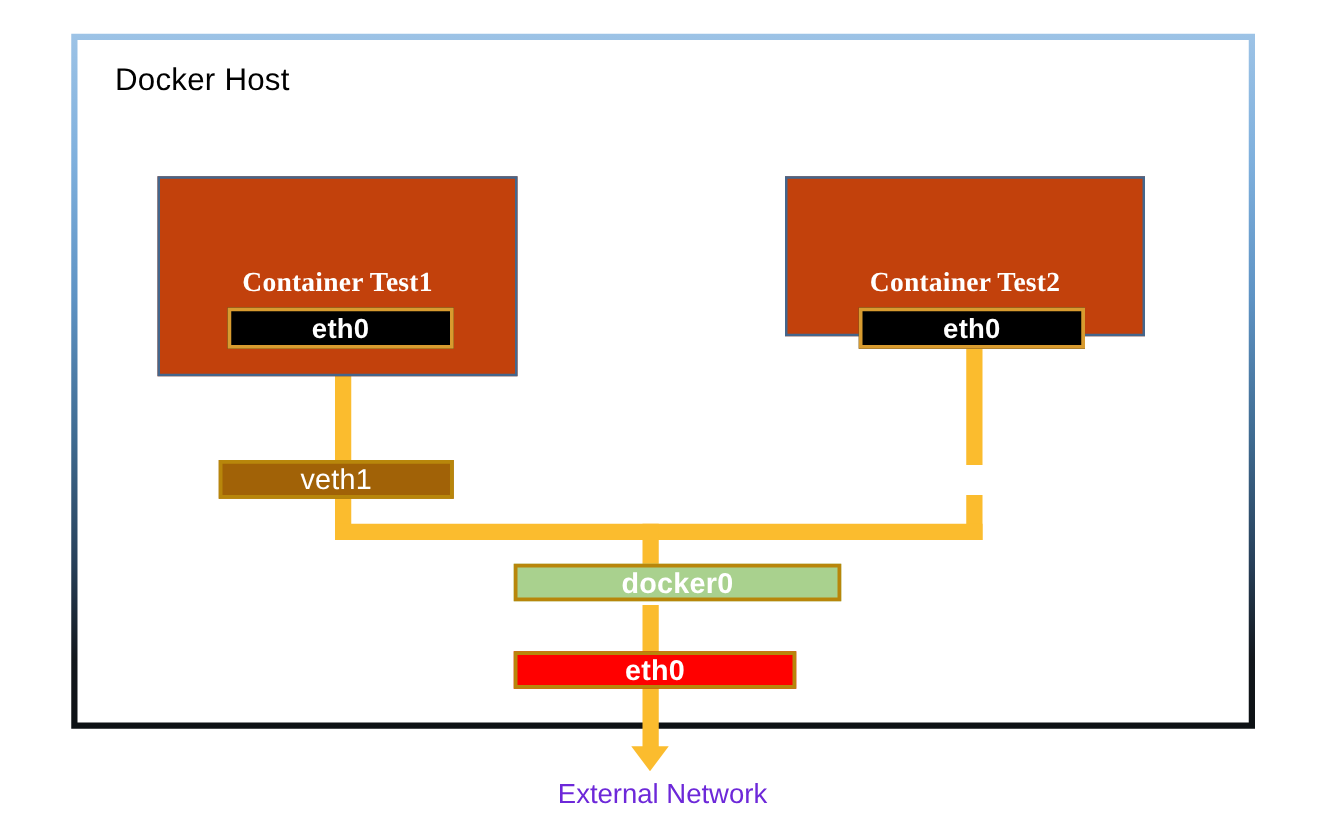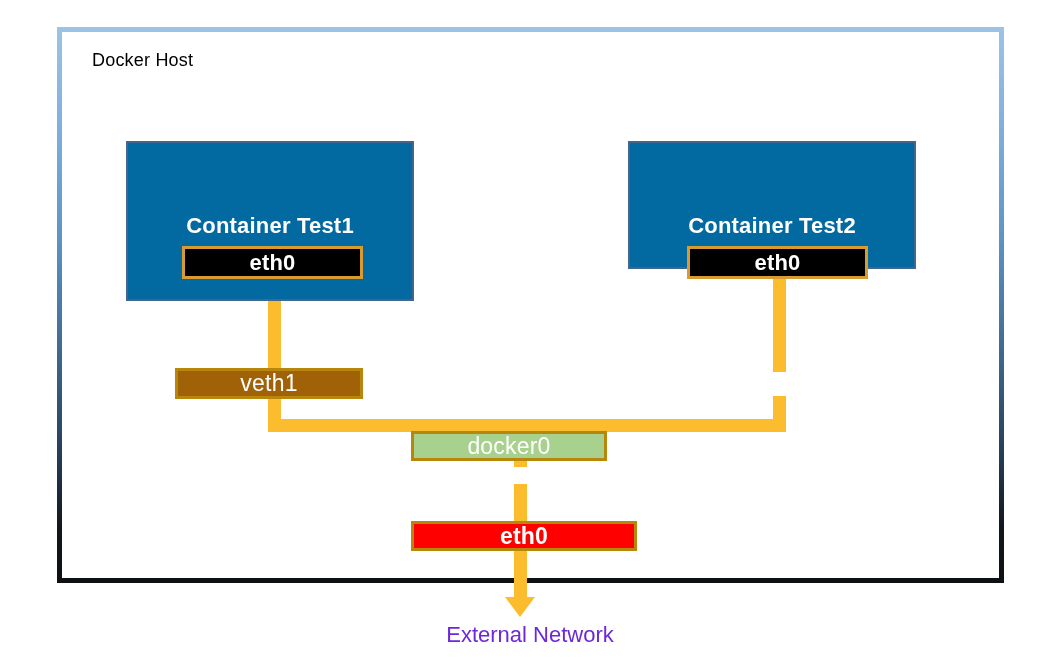--- a/index.html
+++ b/index.html
@@ -45,39 +45,40 @@
     top: 5px;
     right: 5px;
     bottom: 5px;
     background: #ffffff;
   }
 
   .host-title {
     position: absolute;
     left: 92px;
     top: 50px;
-    font-size: 18px;
+    font-size: 25px;
     font-weight: 400;
     color: #000000;
     letter-spacing: 0.2px;
     white-space: nowrap;
   }
 
   
   .wire {
     position: absolute;
     background: #fbbc2e;
   }
 
   
   .container-box {
     position: absolute;
-    background: #0369a1;
+    background: #c2410c;
     border: 2px solid #44668c;
     box-sizing: border-box;
+    font-family: Liberation Serif, serif;
   }
   .container-label {
     position: absolute;
     left: 0;
     right: 0;
     top: 70px;
     text-align: center;
     color: #ffffff;
     font-size: 22px;
     font-weight: 700;
@@ -174,19 +175,19 @@
   <div class="nic nic-eth0-black" style="left:182px; top:246px; width:181px; height:33px;">eth0</div>
 
   <div class="container-box" style="left:628px; top:141px; width:288px; height:128px;">
     <div class="container-label">Container Test2</div>
   </div>
   <div class="nic nic-eth0-black" style="left:687px; top:246px; width:181px; height:33px;">eth0</div>
 
   <div class="nic nic-veth" style="left:175px; top:368px; width:188px; height:31px;">veth1</div>
 
 
-  <div class="nic nic-docker0" style="left:411px; top:431px; width:196px; height:30px;">docker0</div>
+  <div class="nic nic-docker0" style="left:411px; top:451px; width:262px; height:30px;font-weight:bold;">docker0</div>
 
   <div class="nic nic-eth0-red" style="left:411px; top:521px; width:226px; height:30px;">eth0</div>
 
   <div class="external-label">External Network</div>
 
 </div>
 
 </body></html>

